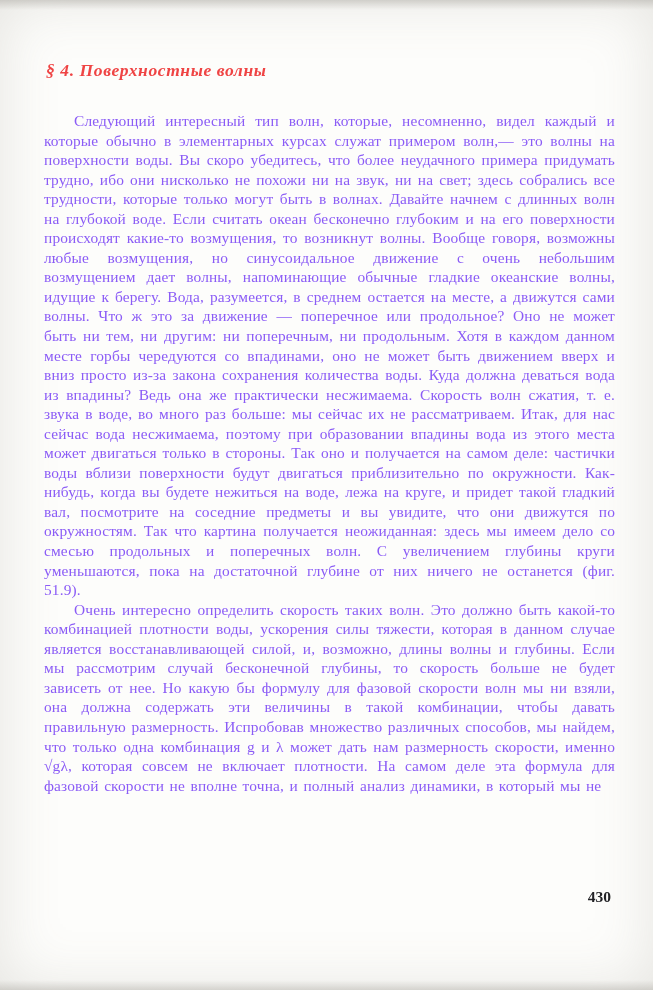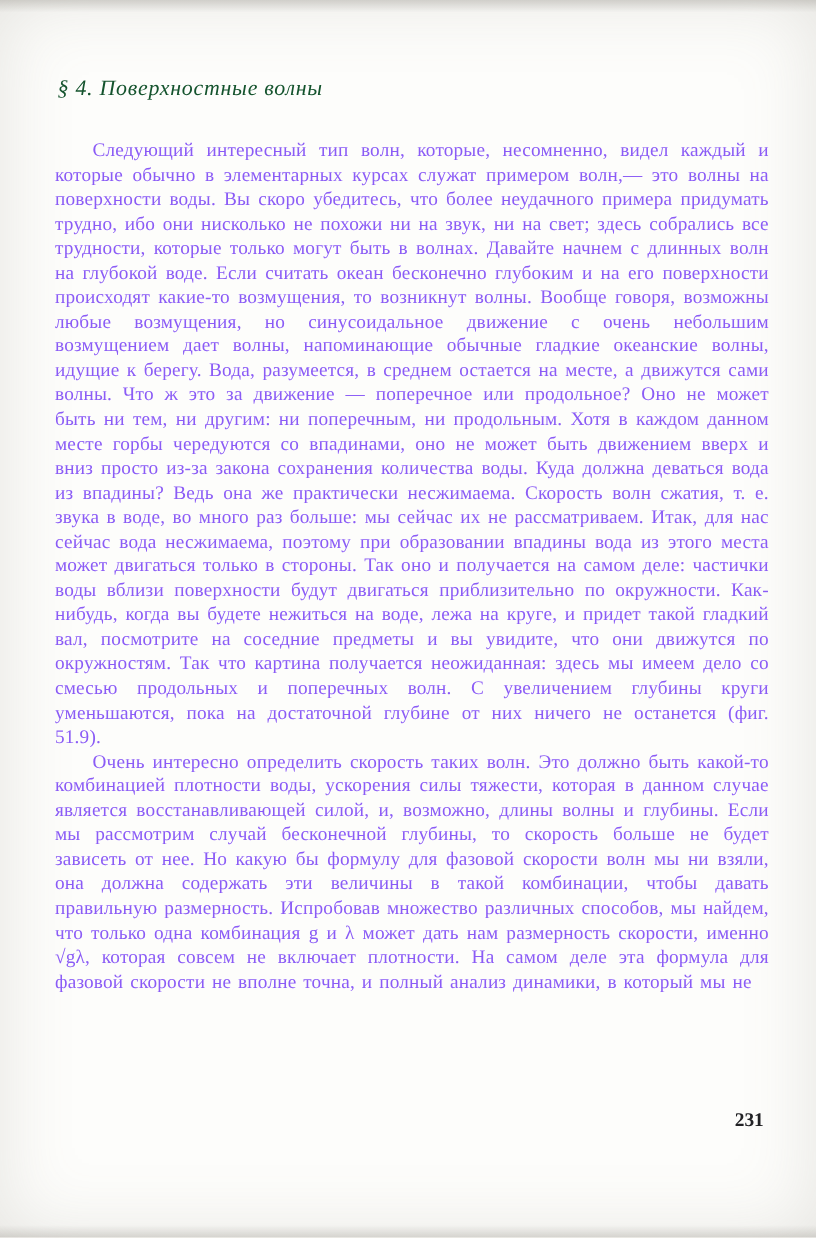--- a/index.html
+++ b/index.html
@@ -20,25 +20,25 @@
     color: #2a2a2c;
   }
   .text-block {
     position: absolute;
     left: 44px;
     top: 60px;
     width: 571px;
   }
   .heading {
     font-size: 17.5px;
-    font-weight: normal;
+    font-weight: bold;
     font-style: italic;
     letter-spacing: 0.6px;
     margin: 0 0 30px 2px;
-    color: #14532d;
+    color: #ef4444;
   }
   .para {
     font-size: 15.4px;
     line-height: 19.55px;
     text-align: justify;
     text-indent: 30px;
     margin: 0;
     word-spacing: 1.5px;
     letter-spacing: 0.15px;
     color: #8b5cf6;
@@ -72,16 +72,16 @@
   <div class="edge-top"></div>
 
   <div class="text-block">
     <h2 class="heading">§ 4. Поверхностные волны</h2>
 
     <p class="para">Следующий интересный тип волн, которые, несомненно, видел каждый и которые обычно в элементарных курсах служат примером волн,— это волны на поверхности воды. Вы скоро убедитесь, что более неудачного примера придумать трудно, ибо они нисколько не похожи ни на звук, ни на свет; здесь собрались все трудности, которые только могут быть в волнах. Давайте начнем с длинных волн на глубокой воде. Если считать океан бесконечно глубоким и на его поверхности происходят какие-то возмущения, то возникнут волны. Вообще говоря, возможны любые возмущения, но синусоидальное движение с очень небольшим возмущением дает волны, напоминающие обычные гладкие океанские волны, идущие к берегу. Вода, разумеется, в среднем остается на месте, а движутся сами волны. Что ж это за движение — поперечное или продольное? Оно не может быть ни тем, ни другим: ни поперечным, ни продольным. Хотя в каждом данном месте горбы чередуются со впадинами, оно не может быть движением вверх и вниз просто из-за закона сохранения количества воды. Куда должна деваться вода из впадины? Ведь она же практически несжимаема. Скорость волн сжатия, т. е. звука в воде, во много раз больше: мы сейчас их не рассматриваем. Итак, для нас сейчас вода несжимаема, поэтому при образовании впадины вода из этого места может двигаться только в стороны. Так оно и получается на самом деле: частички воды вблизи поверхности будут двигаться приблизительно по окружности. Как-нибудь, когда вы будете нежиться на воде, лежа на круге, и придет такой гладкий вал, посмотрите на соседние предметы и вы увидите, что они движутся по окружностям. Так что картина получается неожиданная: здесь мы имеем дело со смесью продольных и поперечных волн. С увеличением глубины круги уменьшаются, пока на достаточной глубине от них ничего не останется (фиг. 51.9).</p>
 
     <p class="para">Очень интересно определить скорость таких волн. Это должно быть какой-то комбинацией плотности воды, ускорения силы тяжести, которая в данном случае является восстанавливающей силой, и, возможно, длины волны и глубины. Если мы рассмотрим случай бесконечной глубины, то скорость больше не будет зависеть от нее. Но какую бы формулу для фазовой скорости волн мы ни взяли, она должна содержать эти величины в такой комбинации, чтобы давать правильную размерность. Испробовав множество различных способов, мы найдем, что только одна комбинация g и λ может дать нам размерность скорости, именно √gλ, которая совсем не включает плотности. На самом деле эта формула для фазовой скорости не вполне точна, и полный анализ динамики, в который мы не</p>
   </div>
 
-  <div class="page-number">231</div>
+  <div class="page-number">430</div>
 
   <div class="edge-bottom"></div>
 </div>
 
 </body></html>

